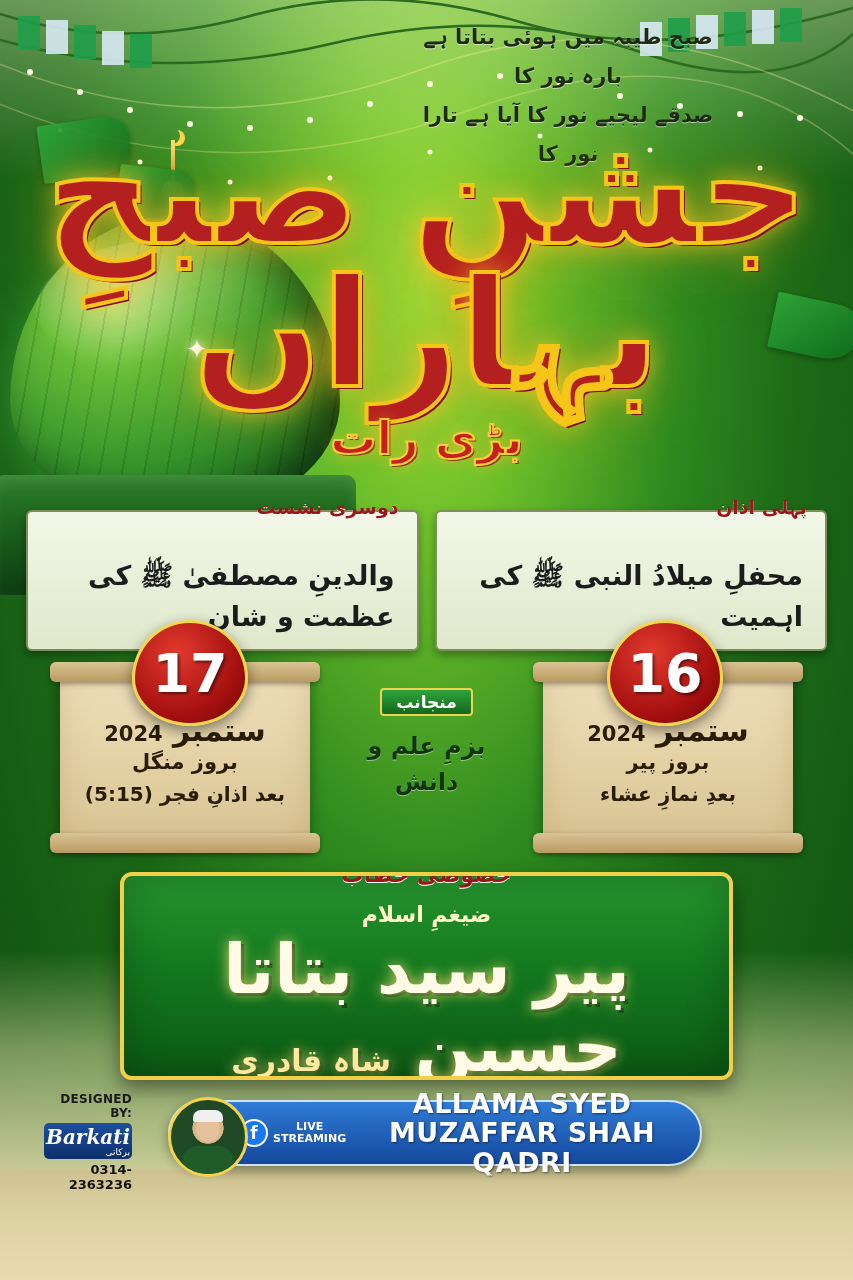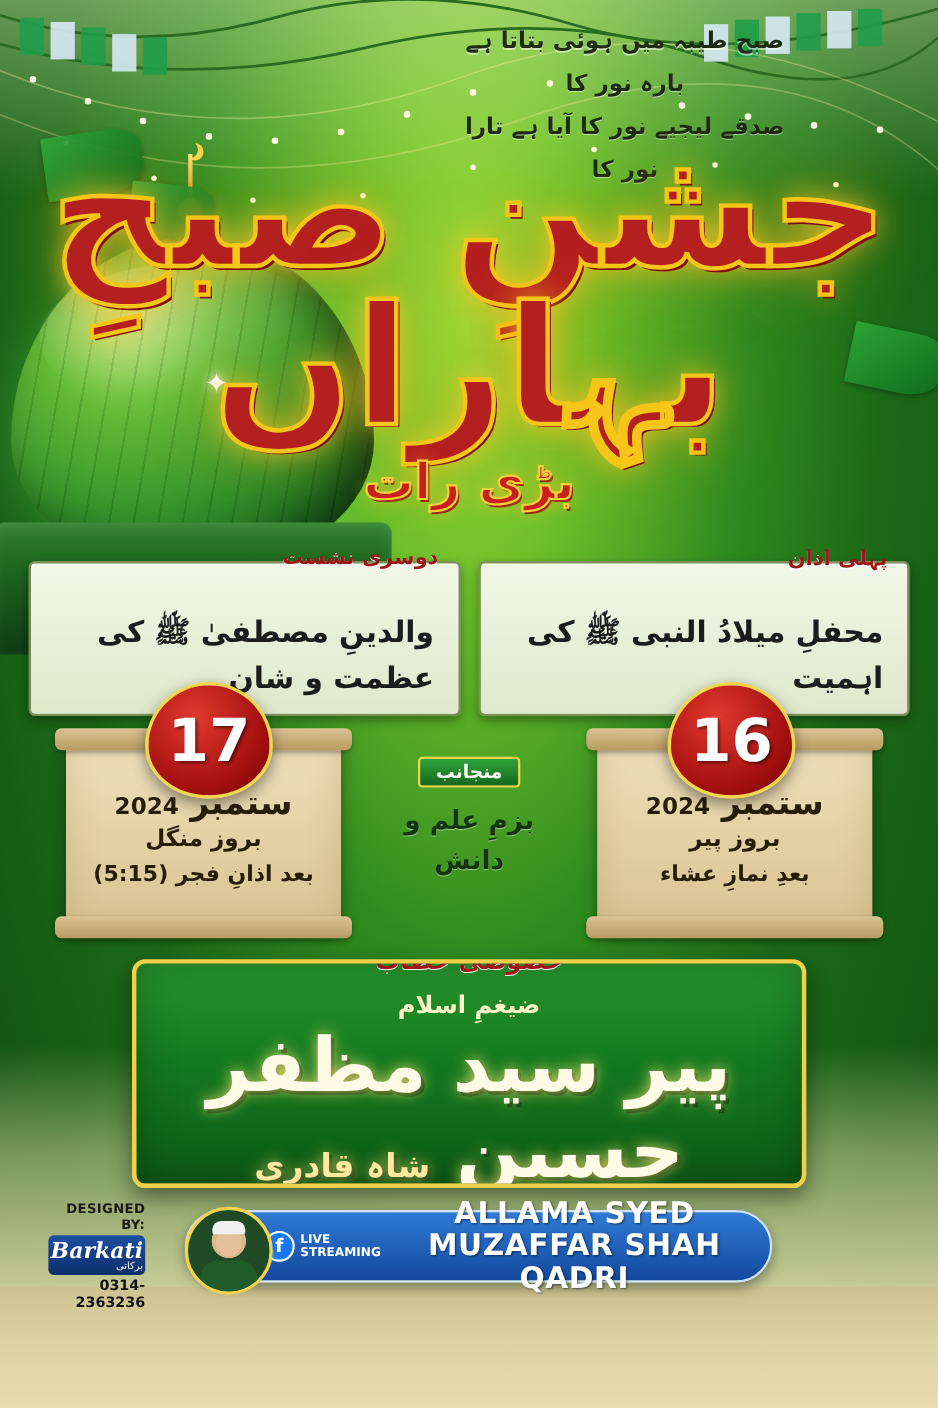--- a/index.html
+++ b/index.html
@@ -419,21 +419,21 @@
     font-weight: 700;
     font-size: 17px;
     display: flex; align-items: center; justify-content: center;
     border: 2px solid #fff;
   }
   .live-text {
     color: #fff;
     font-size: 11px;
     font-weight: 700;
     line-height: 1.05;
-    text-align: left;
+    text-align: center;
   }
   .live-name {
     flex: 1;
     text-align: center;
     color: #ffffff;
     font-size: 27px;
     font-weight: 700;
     line-height: 1.08;
     letter-spacing: .5px;
     text-shadow: 1px 1px 2px rgba(0,0,0,0.5);
@@ -634,21 +634,21 @@
         <div>بزمِ علم و</div>
         <div>دانش</div>
       </div>
     </div>
   </div>
 
   <div class="speaker-panel">
     <div class="speaker-tag">خصوصی خطاب</div>
     <div class="speaker-title">ضیغمِ اسلام</div>
     <div class="speaker-name">
-      <span>پیر سید مظفر حسین</span>
+      <span>پیر سید بتاتا حسین</span>
       <span class="speaker-suffix">شاہ قادری</span>
     </div>
   </div>
 
   <div class="designer">
     <div class="designer-label">DESIGNED BY:</div>
     <div class="designer-badge">
       <div class="designer-name">Barkati</div>
       <div class="designer-sub">برکاتی</div>
     </div>

